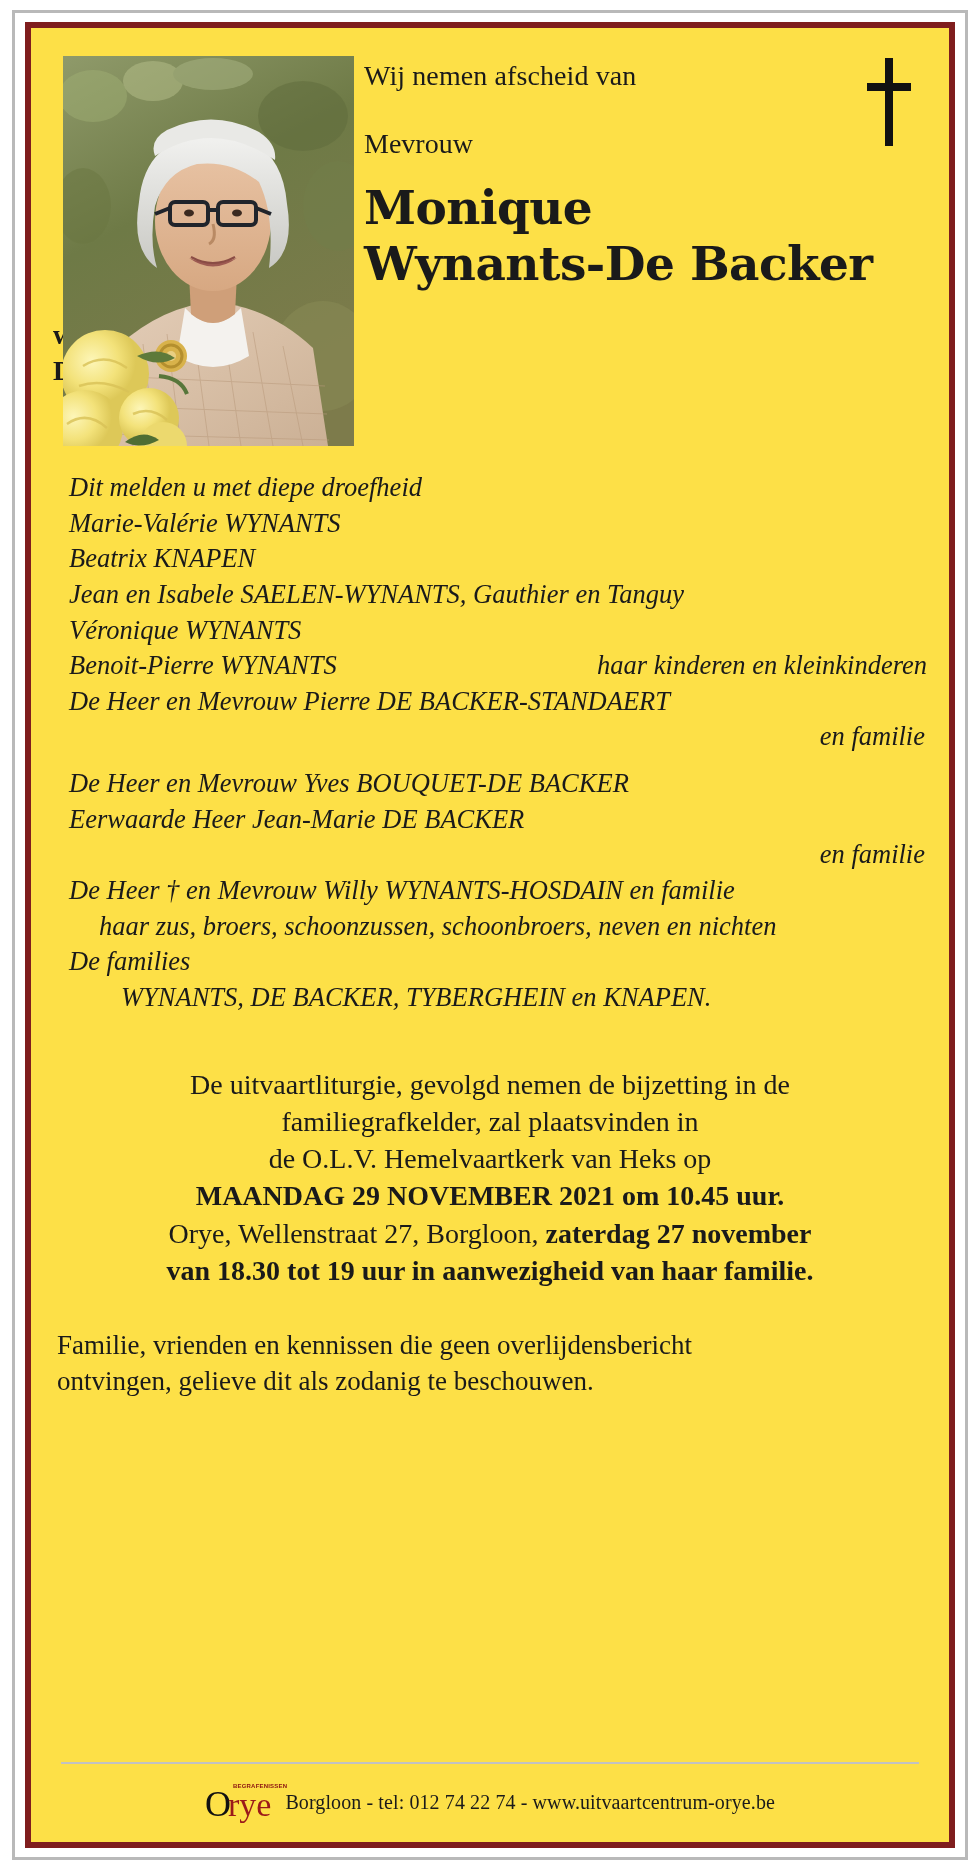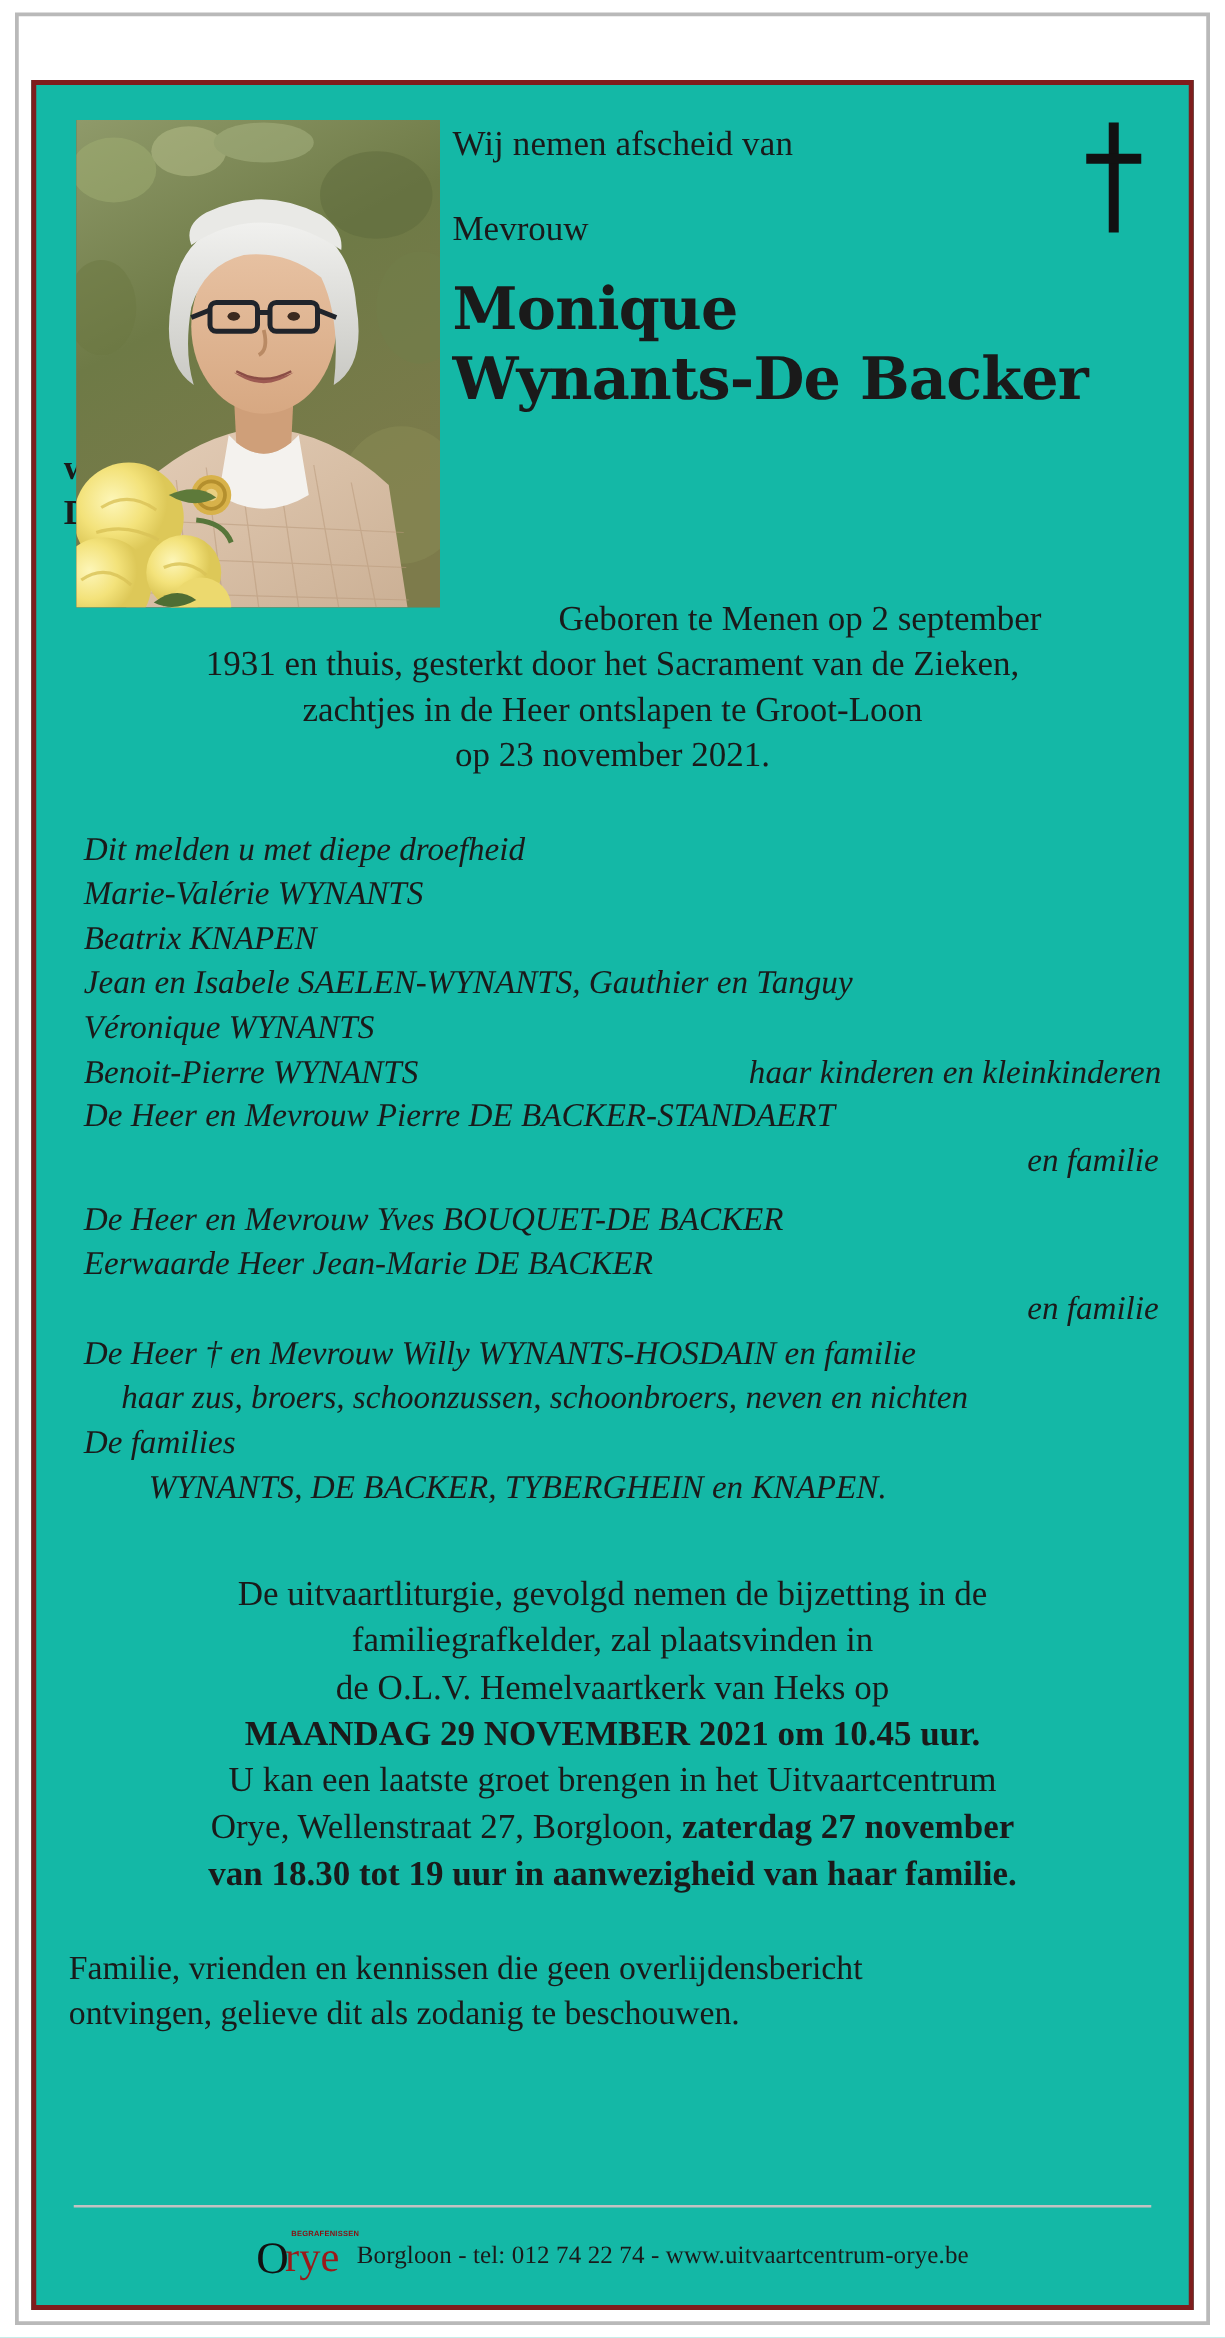--- a/index.html
+++ b/index.html
@@ -25,24 +25,23 @@
     background: #ffffff;
     border: 3px solid #b9b9b9;
     box-sizing: border-box;
   }
   .card-inner {
     position: absolute;
     left: 10px;
     top: 9px;
     right: 10px;
     bottom: 9px;
-    border: 4px solid #7f1d1d;
-    background: #14b8a6;
+    border: 6px solid #7f1d1d;
+    background: #fde047;
     box-sizing: border-box;
-    margin-top: 42px;
   }
   .content {
     position: absolute;
     left: 0; top: 0; right: 0; bottom: 0;
     padding: 14px 22px 0 22px;
     box-sizing: border-box;
   }
 
   
   .head {
@@ -352,26 +351,20 @@
             <span class="l2">Wynants-De Backer</span>
           </div>
         </div>
 
         <div class="weduwe">
           <span class="line">weduwe van</span>
           <span class="line">De heer Raoul Wynants</span>
         </div>
       </div>
 
-      <div class="born">
-        <span class="first-line">Geboren te Menen op 2 september</span>
-        <span class="line">1931 en thuis, gesterkt door het Sacrament van de Zieken,</span>
-        <span class="line">zachtjes in de Heer ontslapen te Groot-Loon</span>
-        <span class="line">op 23 november 2021.</span>
-      </div>
 
       <div class="family">
         <span class="row">Dit melden u met diepe droefheid</span>
         <span class="row">Marie-Valérie WYNANTS</span>
         <span class="row">Beatrix KNAPEN</span>
         <span class="row">Jean en Isabele SAELEN-WYNANTS, Gauthier en Tanguy</span>
         <span class="row">Véronique WYNANTS</span>
         <span class="row split">
           <span>Benoit-Pierre WYNANTS</span>
           <span>haar kinderen en kleinkinderen</span>
@@ -385,21 +378,20 @@
         <span class="indent">haar zus, broers, schoonzussen, schoonbroers, neven en nichten</span>
         <span class="row">De families</span>
         <span class="indent2">WYNANTS, DE BACKER, TYBERGHEIN en KNAPEN.</span>
       </div>
 
       <div class="liturgy">
         <span class="line">De uitvaartliturgie, gevolgd nemen de bijzetting in de</span>
         <span class="line">familiegrafkelder, zal plaatsvinden in</span>
         <span class="line">de O.L.V. Hemelvaartkerk van Heks op</span>
         <span class="line"><b>MAANDAG 29 NOVEMBER 2021 om 10.45 uur.</b></span>
-        <span class="line">U kan een laatste groet brengen in het Uitvaartcentrum</span>
         <span class="line"><span>Orye, Wellenstraat 27, Borgloon, </span><b>zaterdag 27 november</b></span>
         <span class="line"><b>van 18.30 tot 19 uur in aanwezigheid van haar familie.</b></span>
       </div>
 
 
       <div class="notice">
         <span class="line">Familie, vrienden en kennissen die geen overlijdensbericht</span>
         <span class="line">ontvingen, gelieve dit als zodanig te beschouwen.</span>
       </div>
 

